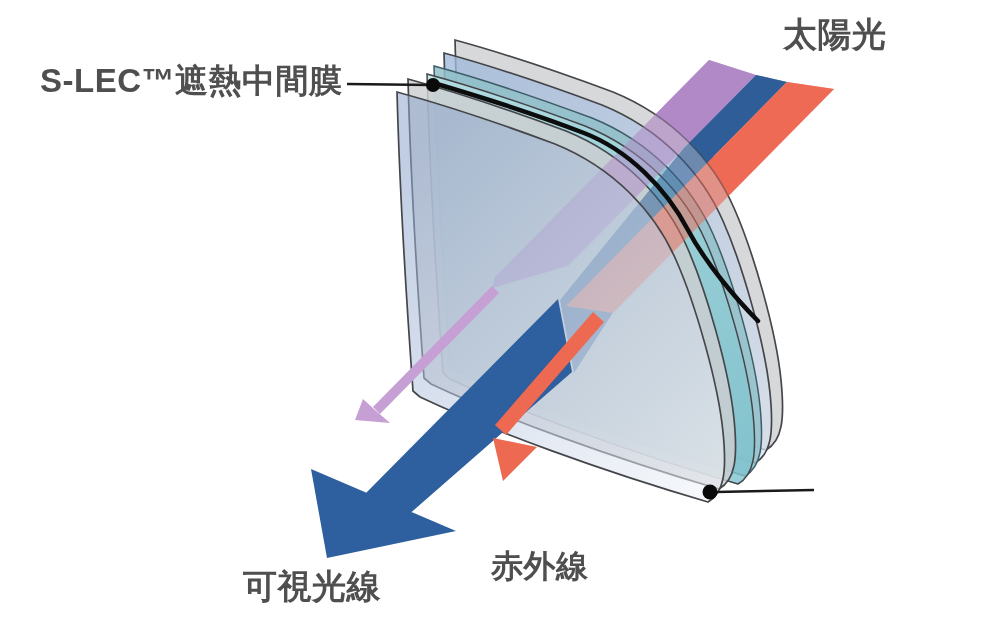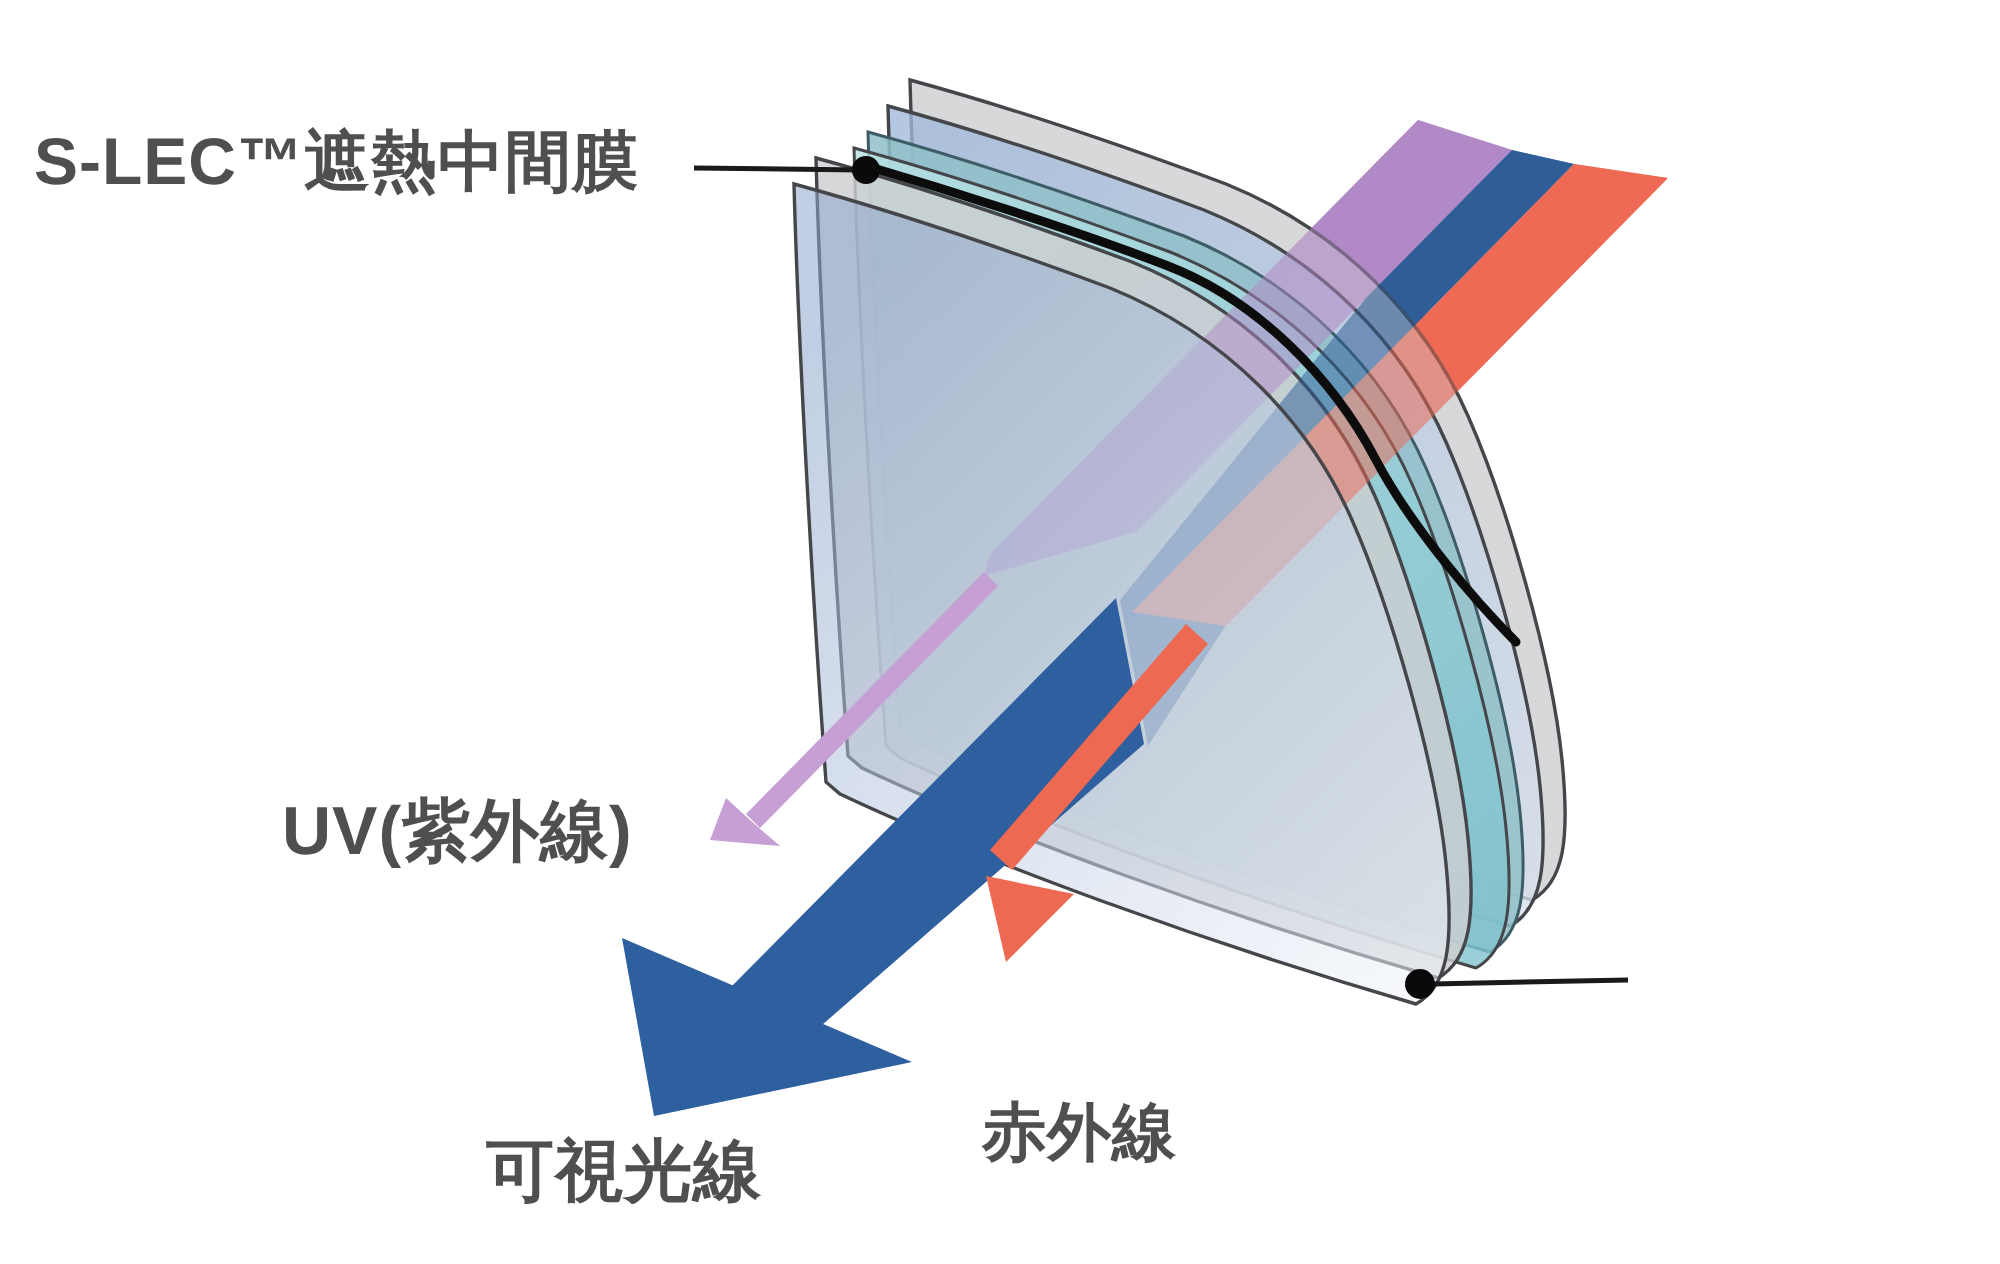--- a/index.html
+++ b/index.html
@@ -13,21 +13,21 @@
   .stage svg{position:absolute;left:0;top:0;}
   .lbl{
     position:absolute;
     font-weight:700;
     font-size:33px;
     color:#4f4f4f;
     white-space:nowrap;
     letter-spacing:0.5px;
     line-height:1.1;
   }
-  .lbl-slec{left:17px;top:63px;}
+  .lbl-slec{left:40px;top:63px;}
   .lbl-sun{left:783px;top:16px;font-size:34px;}
   .lbl-uv{left:141px;top:398px;font-size:34px;}
   .lbl-vis{left:215px;top:568px;font-size:34px;margin-left:28px;}
   .lbl-ir{left:491px;top:505px;font-size:32px;margin-top:44px;}
   .lbl-glass{left:819px;top:470px;font-size:32px;}
 </style>
 </head>
 <body>
 
 <div class="stage">
@@ -98,16 +98,16 @@
              M493,438 L537,447 L503,481 Z" fill="#ed6952"></path>
 
     <path d="M347,84 L431,85" stroke="#1a1a1a" stroke-width="2.5"></path>
     <circle cx="433" cy="85" r="7" fill="#0a0a0a"></circle>
 
     <path d="M716,492 L814,490" stroke="#1a1a1a" stroke-width="2.5"></path>
     <circle cx="710" cy="492" r="7.5" fill="#0a0a0a"></circle>
   </svg>
 
   <div class="lbl lbl-slec">S-LEC™遮熱中間膜</div>
-  <div class="lbl lbl-uv">UV(紫外線)</div>
+  <div class="lbl lbl-sun">太陽光</div>
   <div class="lbl lbl-vis">可視光線</div>
   <div class="lbl lbl-ir">赤外線</div>
 </div>
 
 </body></html>

